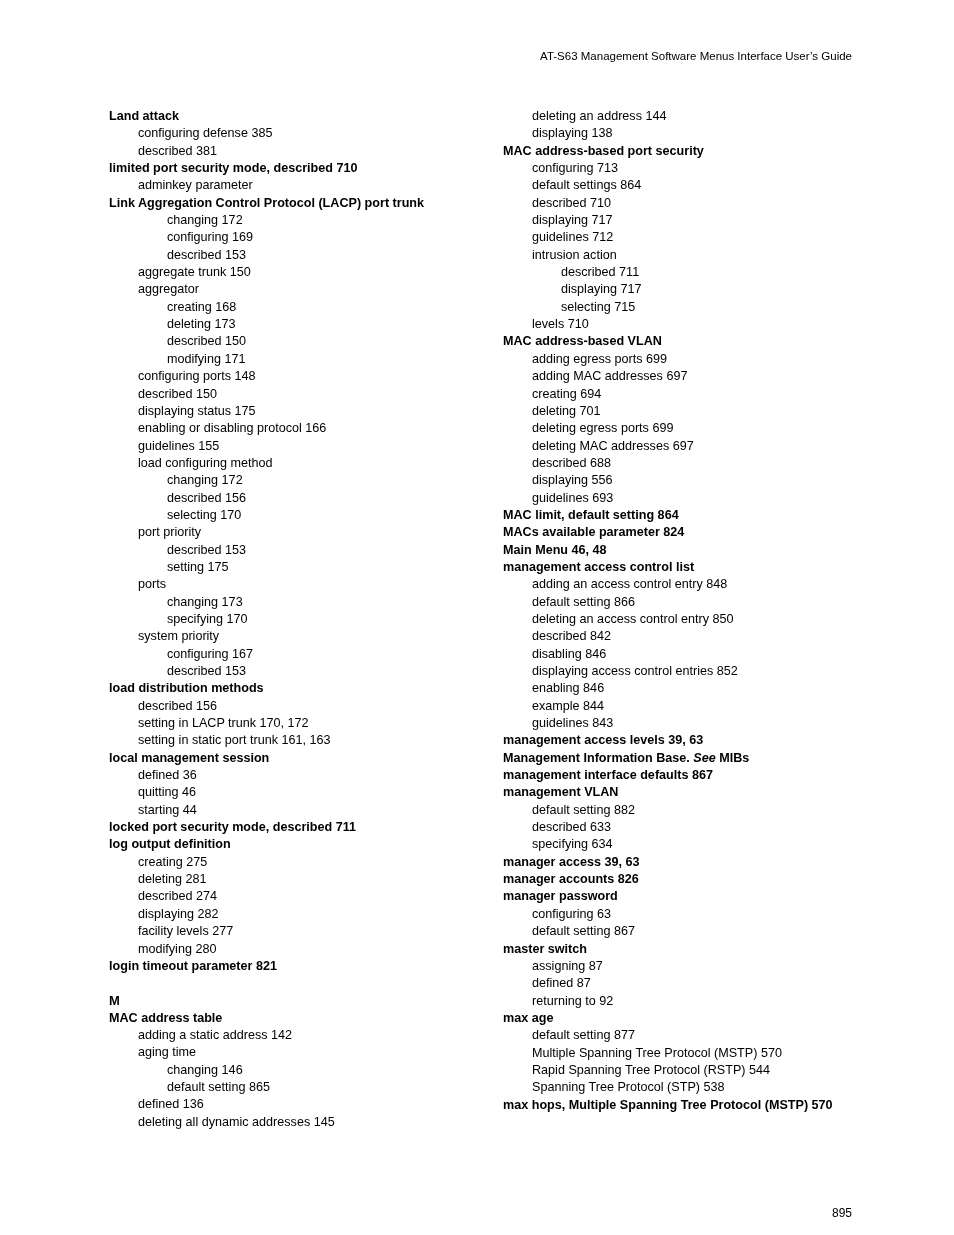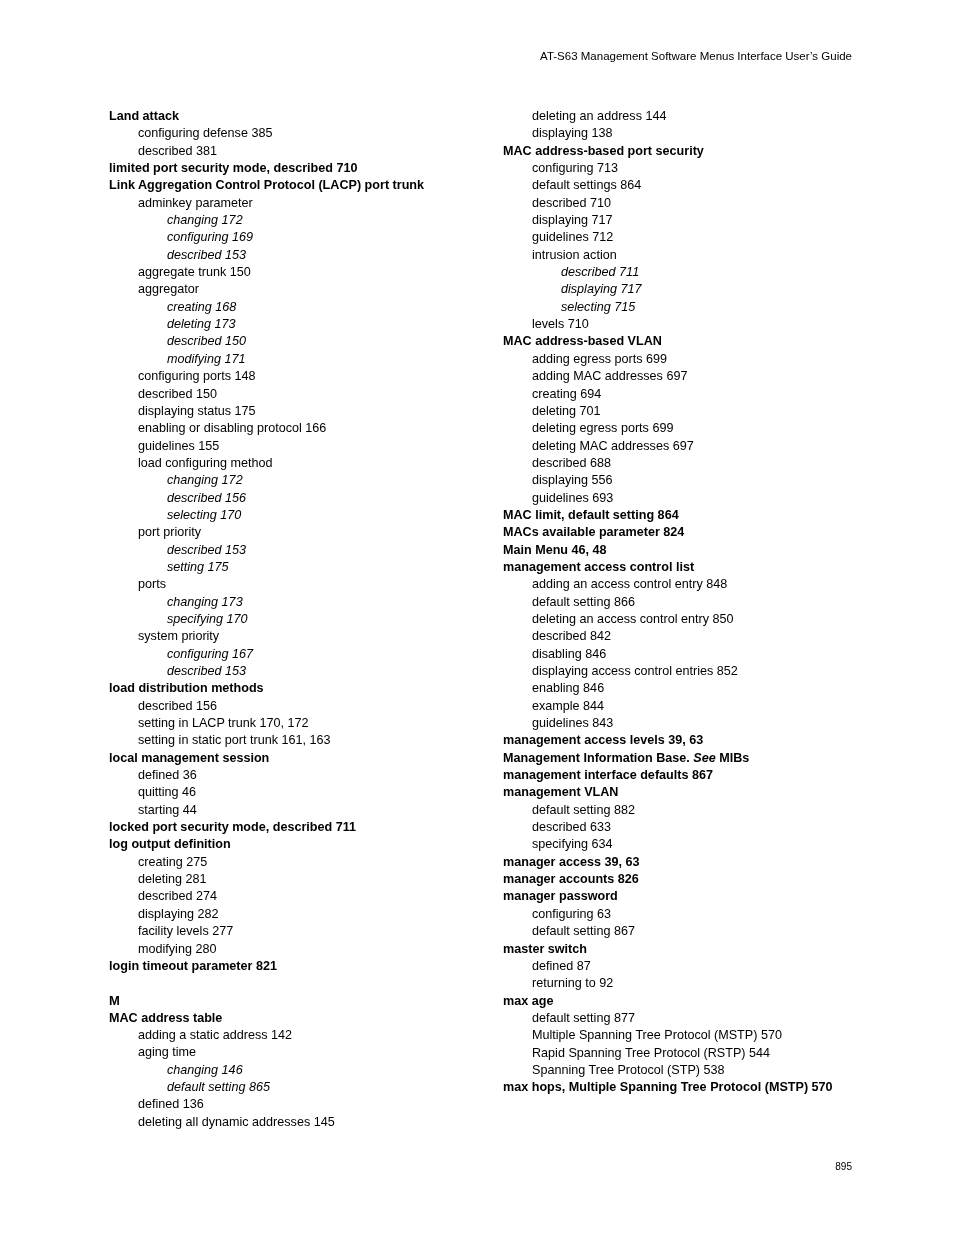--- a/index.html
+++ b/index.html
@@ -38,55 +38,55 @@
     flex: 0 0 360px;
   }
   .entry {
     font-size: 12.6px;
     line-height: 17.35px;
     white-space: nowrap;
     color: #000000;
   }
   .lvl0 { padding-left: 0px; font-weight: bold; }
   .lvl1 { padding-left: 29px; }
-  .lvl2 { padding-left: 58px; font-style: italic; }
+  .lvl2 { padding-left: 58px; }
   .letter-heading {
     font-size: 13px;
     line-height: 17.35px;
     font-weight: bold;
     margin-top: 17px;
     color: #000000;
   }
   .entry em {
     font-style: italic;
   }
   .folio {
     position: absolute;
-    top: 1160px;
+    top: 1206px;
     right: 86px;
-    font-size: 10px;
+    font-size: 12px;
     line-height: 14px;
     color: #000000;
   }
 </style>
 </head>
 <body>
 
 <div class="page">
 
   <div class="running-head">AT-S63 Management Software Menus Interface User’s Guide</div>
 
   <div class="columns">
     <div class="column">
         <div class="entry lvl0">Land attack</div>
         <div class="entry lvl1">configuring defense 385</div>
         <div class="entry lvl1">described 381</div>
         <div class="entry lvl0">limited port security mode, described 710</div>
+        <div class="entry lvl1">adminkey parameter</div>
         <div class="entry lvl0">Link Aggregation Control Protocol (LACP) port trunk</div>
-        <div class="entry lvl1">adminkey parameter</div>
         <div class="entry lvl2">changing 172</div>
         <div class="entry lvl2">configuring 169</div>
         <div class="entry lvl2">described 153</div>
         <div class="entry lvl1">aggregate trunk 150</div>
         <div class="entry lvl1">aggregator</div>
         <div class="entry lvl2">creating 168</div>
         <div class="entry lvl2">deleting 173</div>
         <div class="entry lvl2">described 150</div>
         <div class="entry lvl2">modifying 171</div>
         <div class="entry lvl1">configuring ports 148</div>
@@ -176,20 +176,21 @@
         <div class="entry lvl0">management VLAN</div>
         <div class="entry lvl1">default setting 882</div>
         <div class="entry lvl1">described 633</div>
         <div class="entry lvl1">specifying 634</div>
         <div class="entry lvl0">manager access 39, 63</div>
         <div class="entry lvl0">manager accounts 826</div>
         <div class="entry lvl0">manager password</div>
         <div class="entry lvl1">configuring 63</div>
         <div class="entry lvl1">default setting 867</div>
         <div class="entry lvl0">master switch</div>
+        <div class="entry lvl1">assigning 87</div>
         <div class="entry lvl1">defined 87</div>
         <div class="entry lvl1">returning to 92</div>
         <div class="entry lvl0">max age</div>
         <div class="entry lvl1">default setting 877</div>
         <div class="entry lvl1">Multiple Spanning Tree Protocol (MSTP) 570</div>
         <div class="entry lvl1">Rapid Spanning Tree Protocol (RSTP) 544</div>
         <div class="entry lvl1">Spanning Tree Protocol (STP) 538</div>
         <div class="entry lvl0">max hops, Multiple Spanning Tree Protocol (MSTP) 570</div>
       </div>
   </div>

